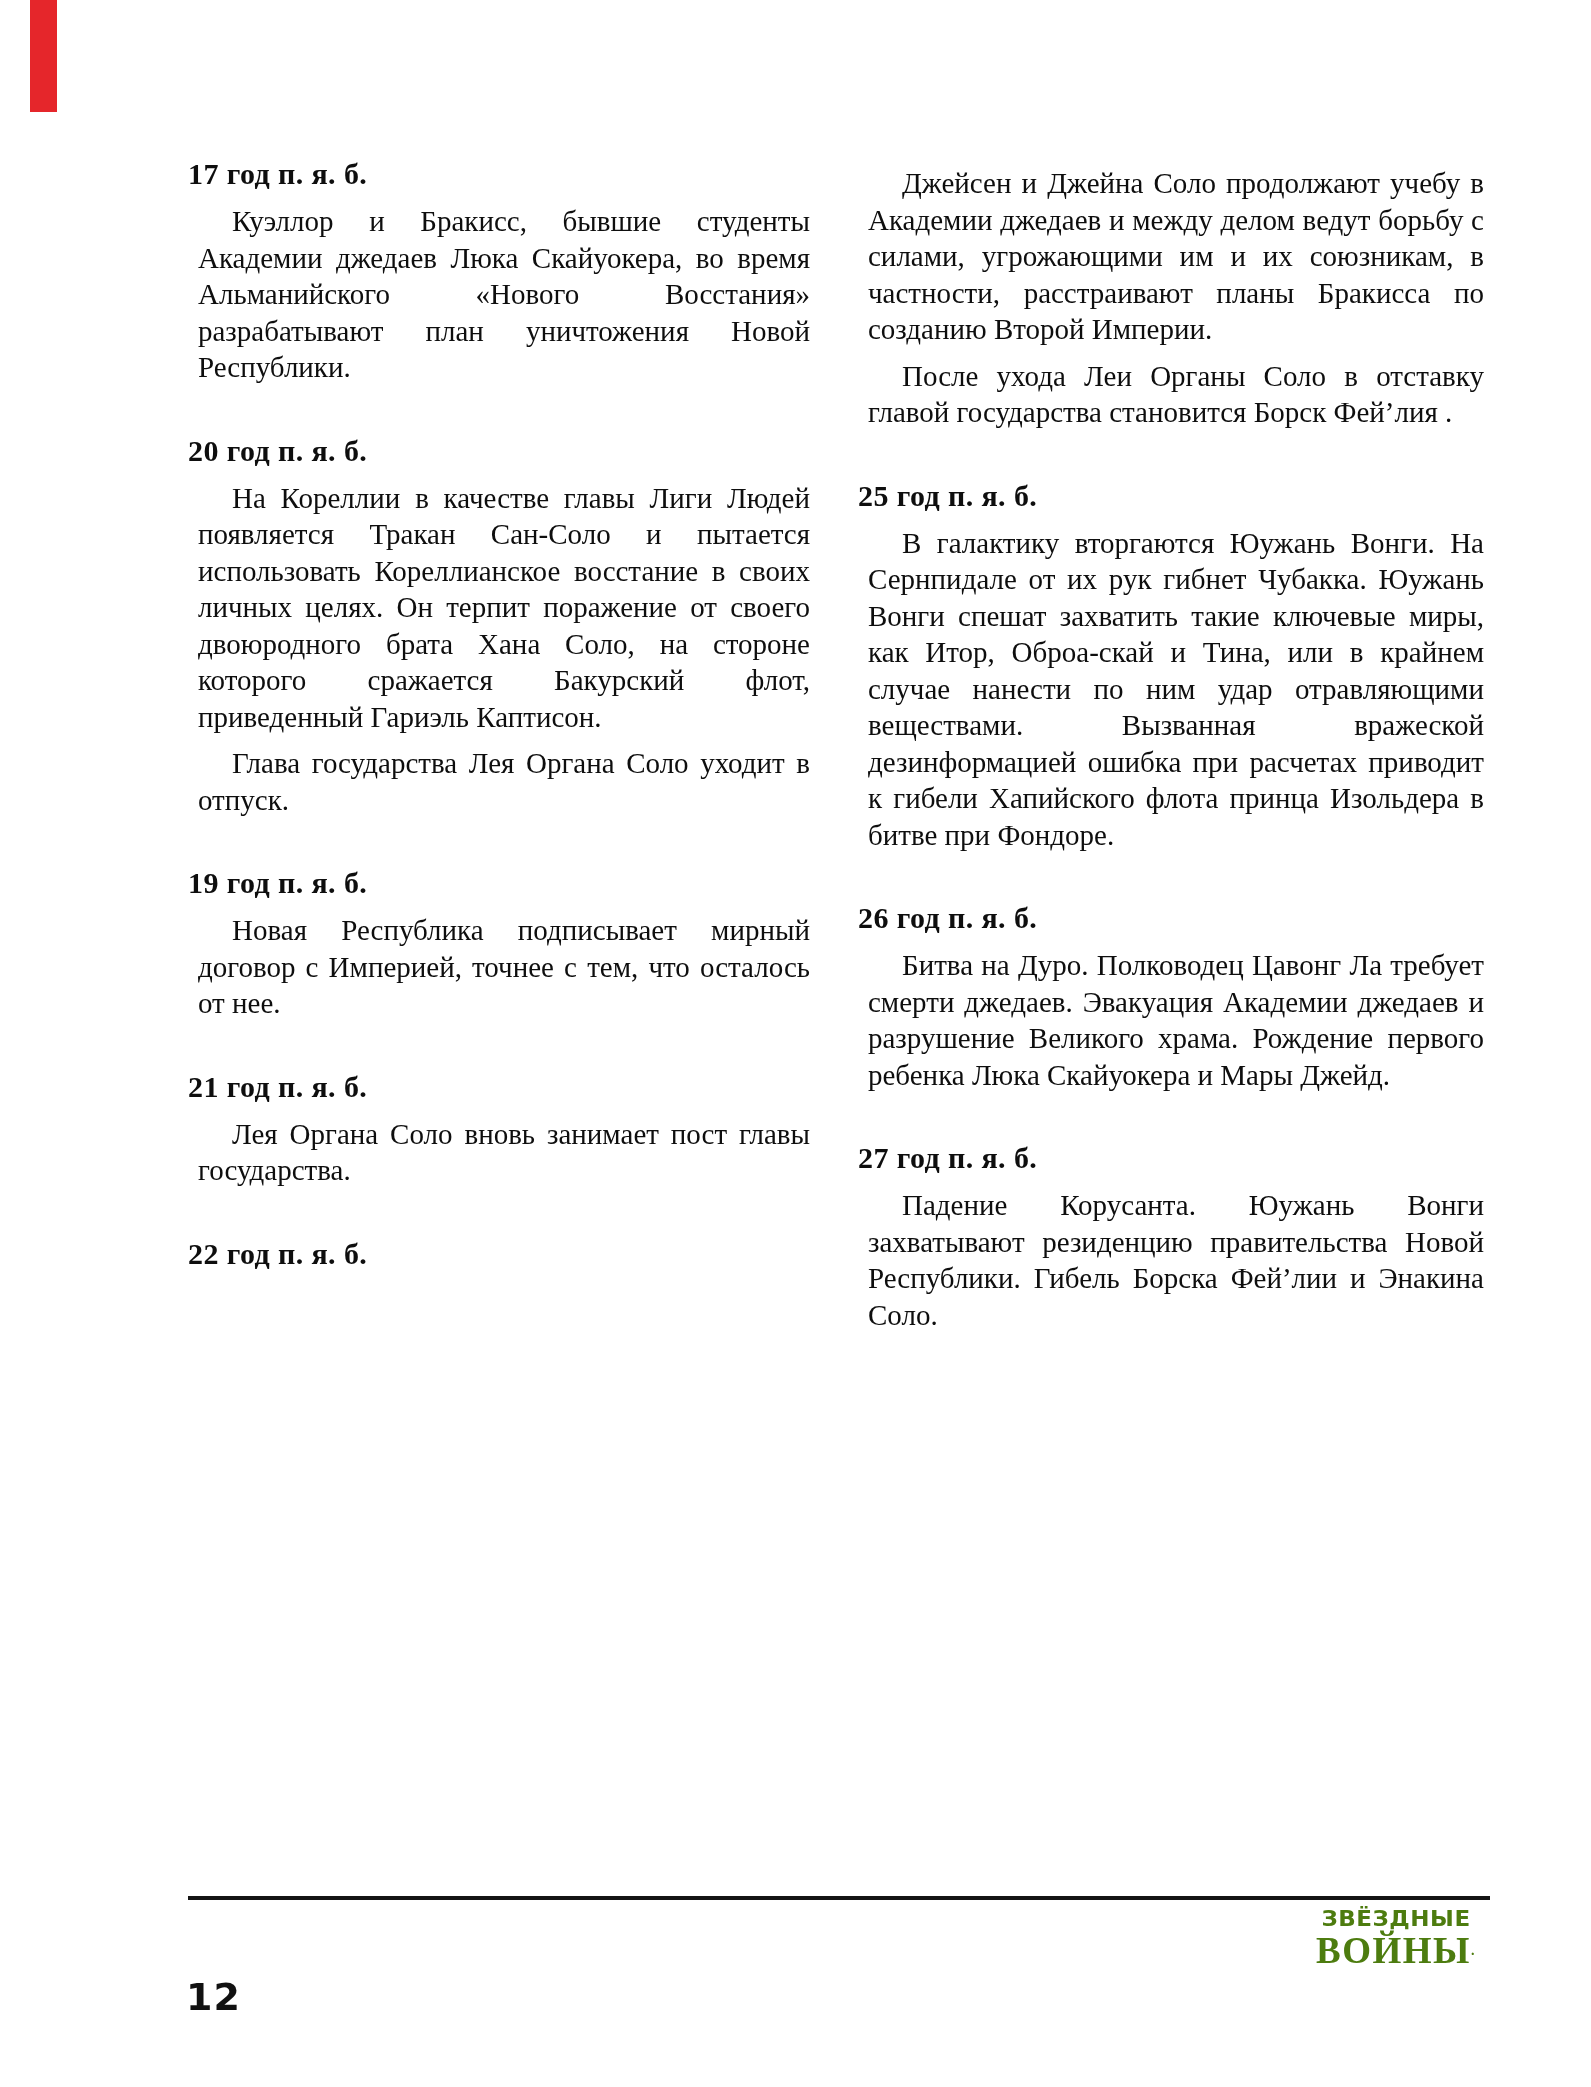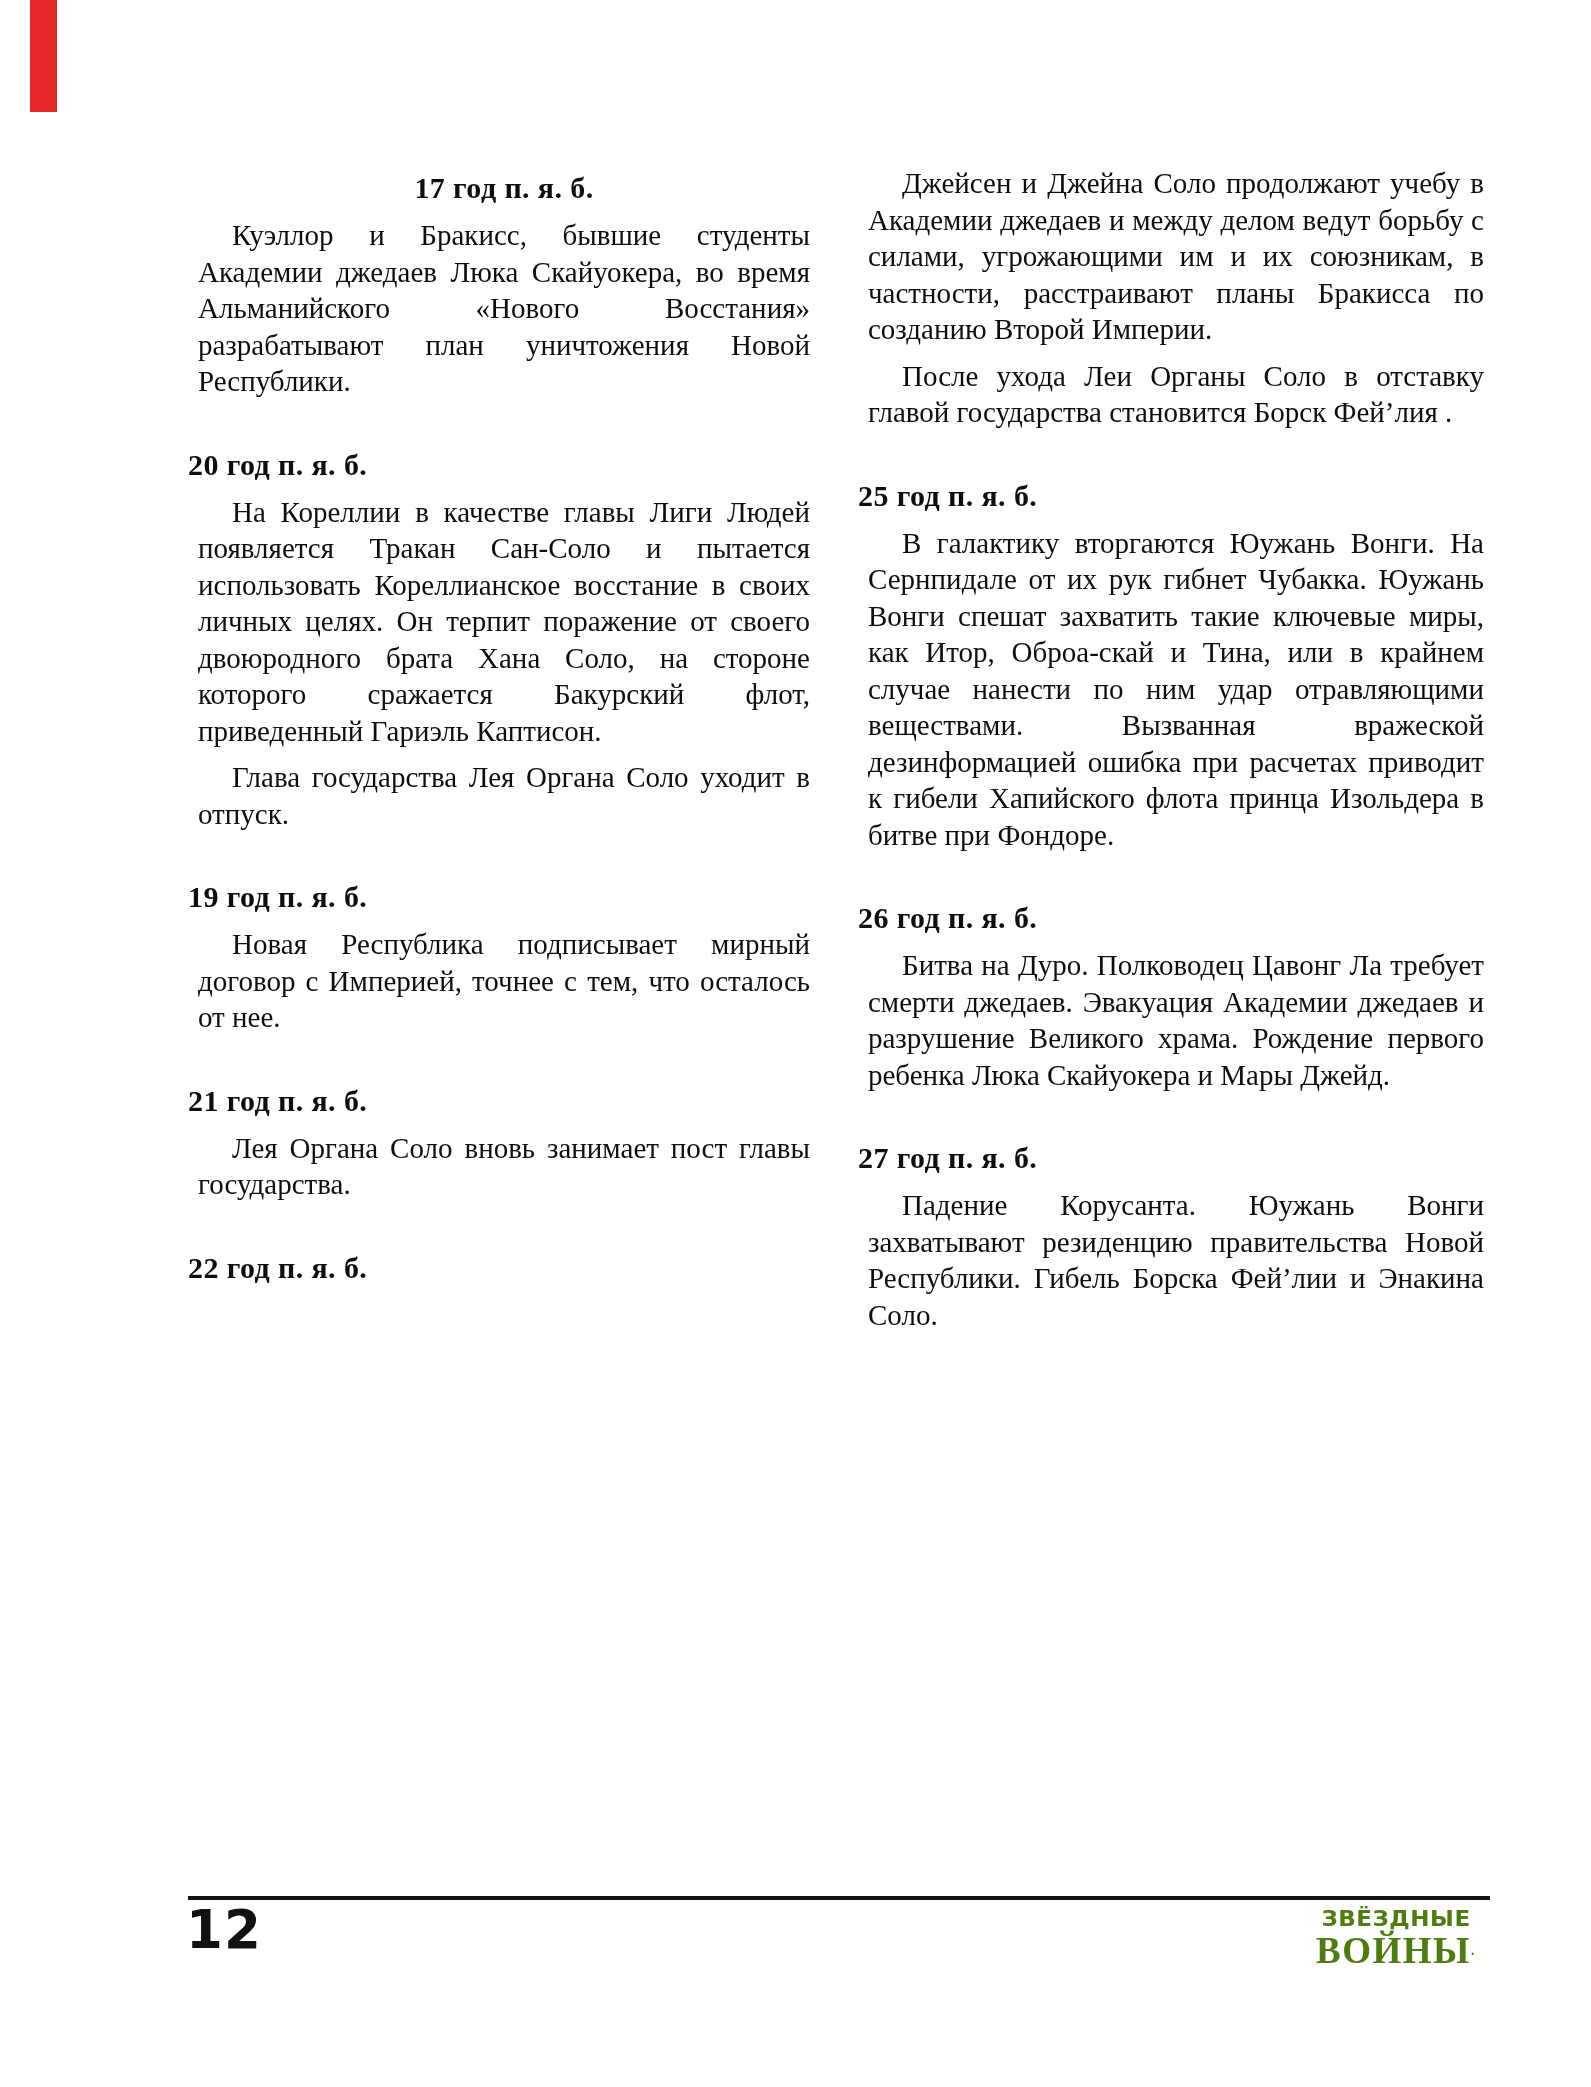--- a/index.html
+++ b/index.html
@@ -33,42 +33,42 @@
   .col-left  { left: 188px; width: 632px; }
   .col-right { left: 858px; width: 636px; }
   h3.sec-heading {
     margin: 46px 0 7px 0;
     font-size: 30px;
     line-height: 38px;
     font-weight: bold;
     letter-spacing: 0.4px;
     text-align: left;
   }
-  .col > h3.sec-heading:first-child { margin-top: 14px; text-align: center; }
+  .col > h3.sec-heading:first-child { margin-top: 0; }
   p.para {
     margin: 10px;
     text-indent: 34px;
   }
   p.para + p.para { margin-top: 3px; }
 
   .footer-rule {
     position: absolute;
     left: 188px;
     top: 1896px;
     width: 1302px;
     height: 4px;
     background: #141414;
   }
   .page-number {
     position: absolute;
     left: 186px;
-    top: 1903px;
+    top: 1971px;
     font-family: "DejaVu Sans", sans-serif;
     font-weight: bold;
-    font-size: 53px;
+    font-size: 38px;
     line-height: 53px;
     letter-spacing: 1px;
     color: #111111;
   }
   .brand-logo {
     position: absolute;
     left: 1308px;
     top: 1908px;
     width: 176px;
     text-align: center;

